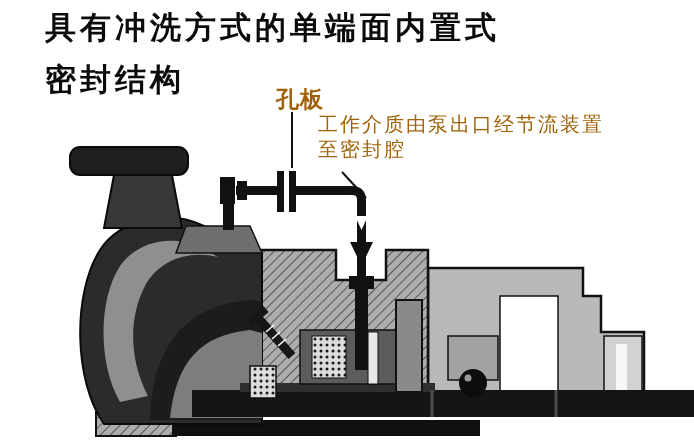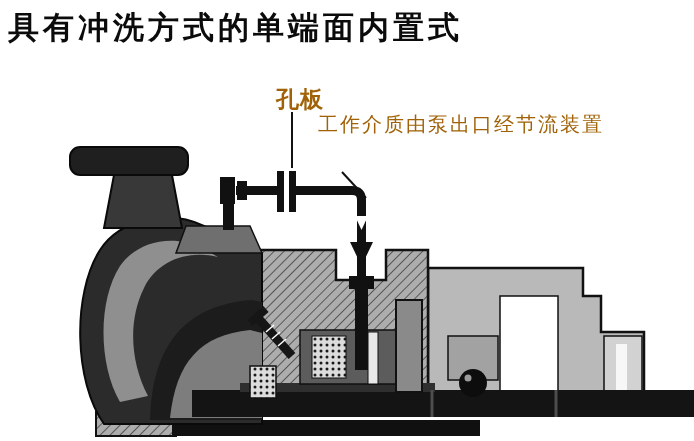--- a/index.html
+++ b/index.html
@@ -8,21 +8,21 @@
     background:#ffffff;
     font-family:"Liberation Sans","DejaVu Sans",sans-serif;
     position:relative;
   }
   .page{position:relative;width:694px;height:441px;background:#fff;}
   .title{
     position:absolute;left:8px;top:2px;
     font-size:31px;font-weight:bold;color:#0b0b0b;
     letter-spacing:4px;line-height:1.68;white-space:nowrap;
   }
-  .title .line{display:block;}
+  .title .line{display:block;margin-left:37px;}
   .label-orifice{
     position:absolute;left:276px;top:84px;
     font-size:23px;font-weight:bold;color:#a16207;letter-spacing:1px;
   }
   .annotation{
     position:absolute;left:318px;top:112px;
     font-size:20px;font-weight:normal;color:#a16207;
     letter-spacing:2px;line-height:1.25;white-space:nowrap;
   }
   svg.diagram{position:absolute;left:0;top:0;}
@@ -115,21 +115,23 @@
     </g>
 
     <g>
       <line x1="292" y1="112" x2="292" y2="168" stroke="#111" stroke-width="2"></line>
       <line x1="342" y1="172" x2="366" y2="198" stroke="#111" stroke-width="2"></line>
     </g>
   </svg>
 
   <div class="title">
     <span class="line">具有冲洗方式的单端面内置式</span>
+    <span class="line">密封结构</span>
   </div>
 
   <div class="label-orifice">孔板</div>
 
   <div class="annotation">
     <div>工作介质由泵出口经节流装置</div>
+    <div>至密封腔</div>
   </div>
 
 </div>
 
 </body></html>

